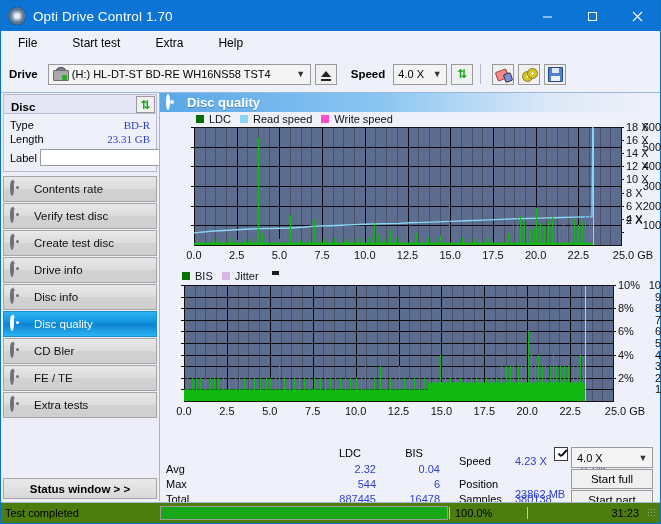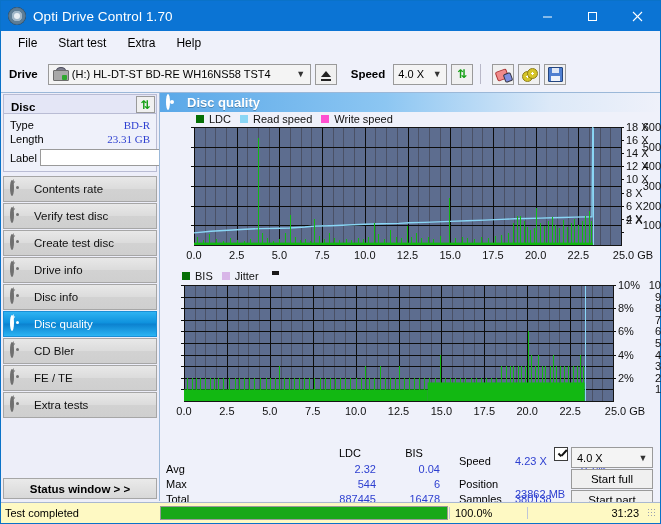--- a/index.html
+++ b/index.html
@@ -23,21 +23,21 @@
   .titlebar .tb-icon:after{content:"";position:absolute;left:6px;top:6px;width:6px;height:6px;
             border-radius:50%;background:#e8eef4;}
   .titlebar .tb-title{color:#fff;font-size:13.5px;letter-spacing:.1px;}
   .winbtns{position:absolute;right:0;top:0;height:30px;display:flex;}
   .winbtn{width:45px;height:30px;display:flex;align-items:center;justify-content:center;
           color:#fff;font-size:13px;line-height:1;}
   .winbtn svg{display:block;}
 
   
   .menubar{height:24px;background:#eff1fa;display:flex;align-items:center;
-           padding-left:8px;gap:3px;border-bottom:1px solid #eff1fa;}
+           padding-left:8px;gap:17px;border-bottom:1px solid #eff1fa;}
   .menubar .mi{padding:3px 9px;font-size:12px;color:#000;}
 
   
   .toolbar{height:36px;background:#eff1fa;display:flex;align-items:center;
            padding-left:8px;border-bottom:1px solid #9bb8d8;}
   .tb-label{font-weight:bold;font-size:11.5px;margin-right:10px;}
   .combo{height:21px;border:1px solid #9a9a9a;background:#f4f4f4;display:flex;
          align-items:center;box-sizing:border-box;position:relative;}
   .combo .cv{font-size:11px;white-space:nowrap;overflow:hidden;}
   .combo .arrow{width:18px;display:flex;align-items:center;justify-content:center;
@@ -149,21 +149,21 @@
   .stats{position:absolute;left:0;right:0;top:352px;height:56px;}
   .st{position:absolute;font-size:11px;color:#000;white-space:nowrap;}
   .stv{position:absolute;font-size:11px;color:#2d3fd0;white-space:nowrap;text-align:right;}
   .chk{position:absolute;width:14px;height:14px;border:1px solid #3c3c3c;background:#fff;box-sizing:border-box;}
   .chk:after{content:"";position:absolute;left:3px;top:6px;width:4px;height:1.6px;background:#111;transform:rotate(45deg);}
   .chk:before{content:"";position:absolute;left:5px;top:4px;width:8px;height:1.6px;background:#111;transform:rotate(-48deg);}
   .actbtn{position:absolute;border:1px solid #9a9a9a;background:#f0f0f0;
      display:flex;align-items:center;justify-content:center;font-size:11.5px;box-sizing:border-box;}
 
   
-  .statusbar{position:absolute;left:0;right:0;bottom:0;height:20px;background:#fef9c3;
+  .statusbar{position:absolute;left:0;right:0;bottom:0;height:20px;background:#4d7c0f;
      border-top:1px solid #a9b8d0;display:flex;align-items:center;}
   .sb-txt{width:158px;font-size:11px;padding-left:4px;box-sizing:border-box;}
   .sb-prog{flex:1;height:14px;margin:0 1px;border:1px solid #9a9a9a;background:#fff;box-sizing:border-box;position:relative;}
   .sb-prog .fill{position:absolute;left:0;top:0;bottom:0;background:#18a818;}
   .sb-pct{width:78px;font-size:11px;padding-left:5px;border-left:1px solid #bfc6d8;box-sizing:border-box;}
   .sb-time{width:120px;font-size:11px;text-align:right;padding-right:8px;box-sizing:border-box;
      border-left:1px solid #bfc6d8;}
   .grip{width:10px;height:10px;margin-right:3px;
      background-image:radial-gradient(#9aa0b0 40%,transparent 41%);
      background-size:3px 3px;}

